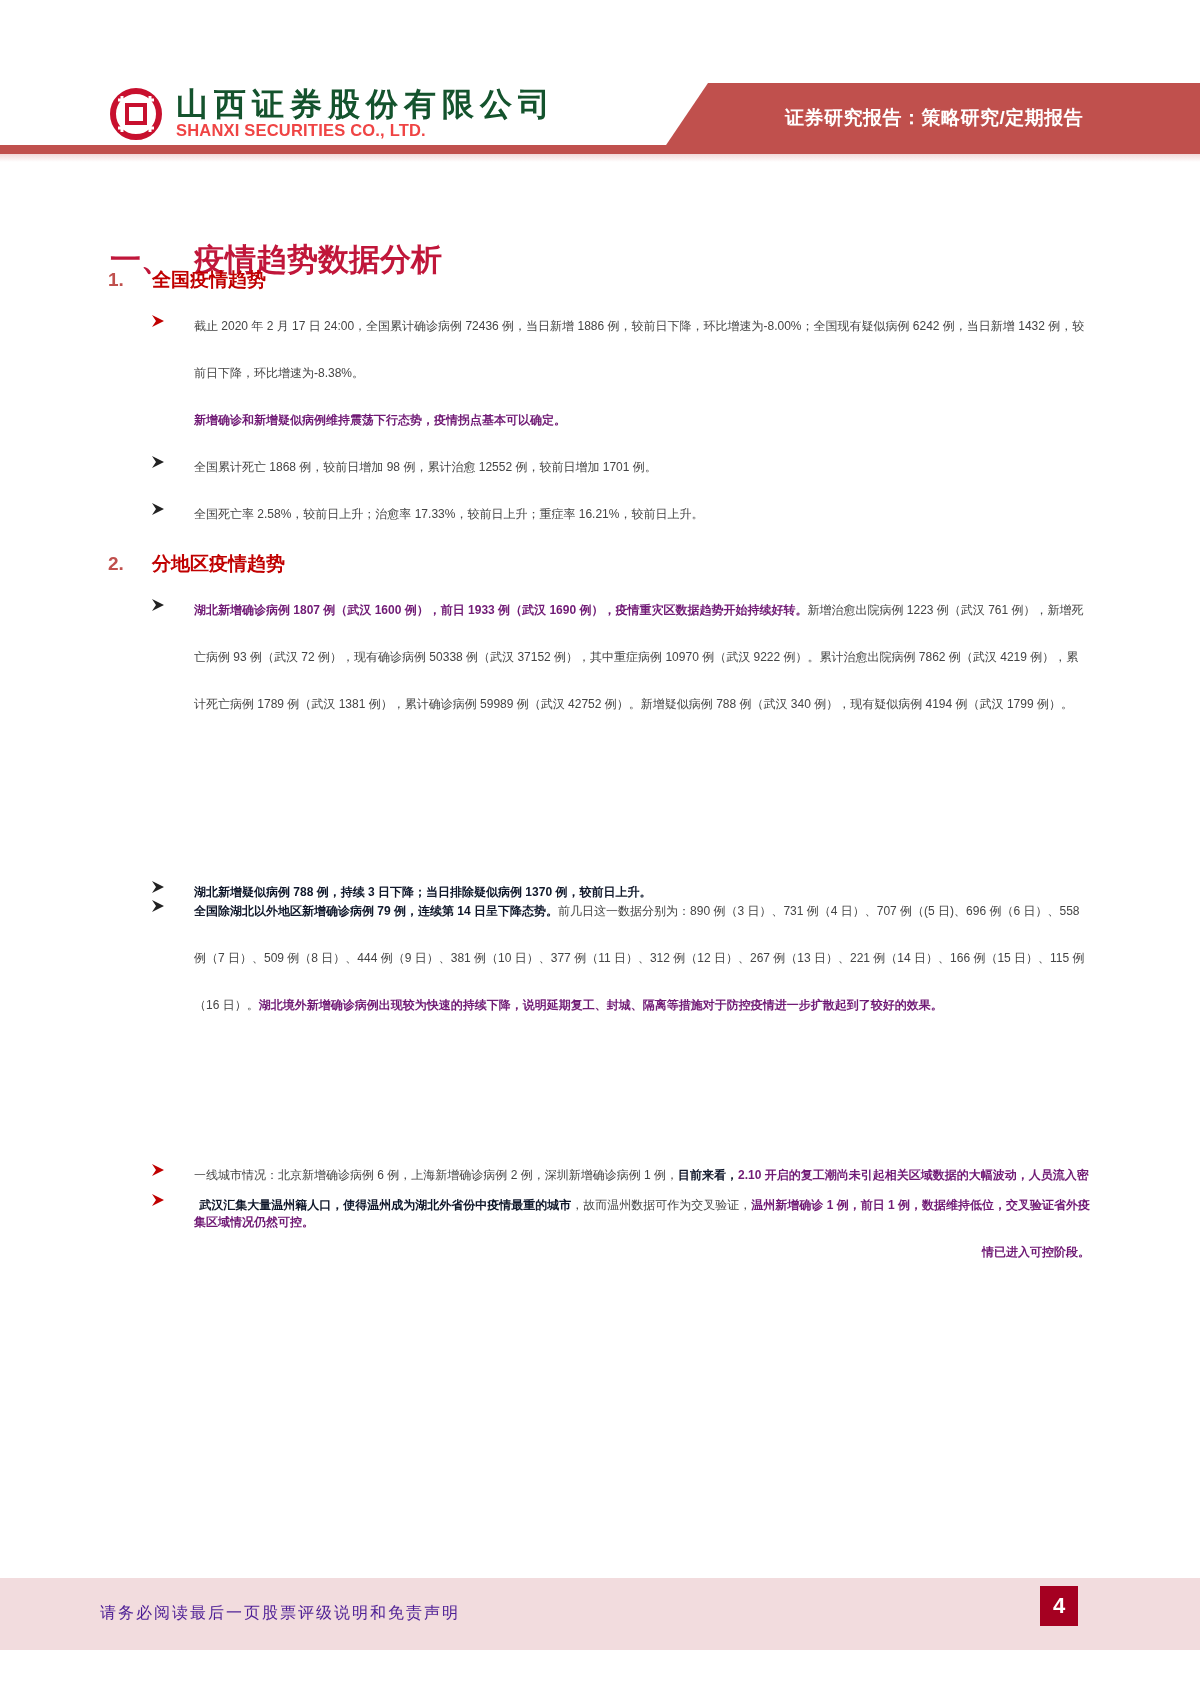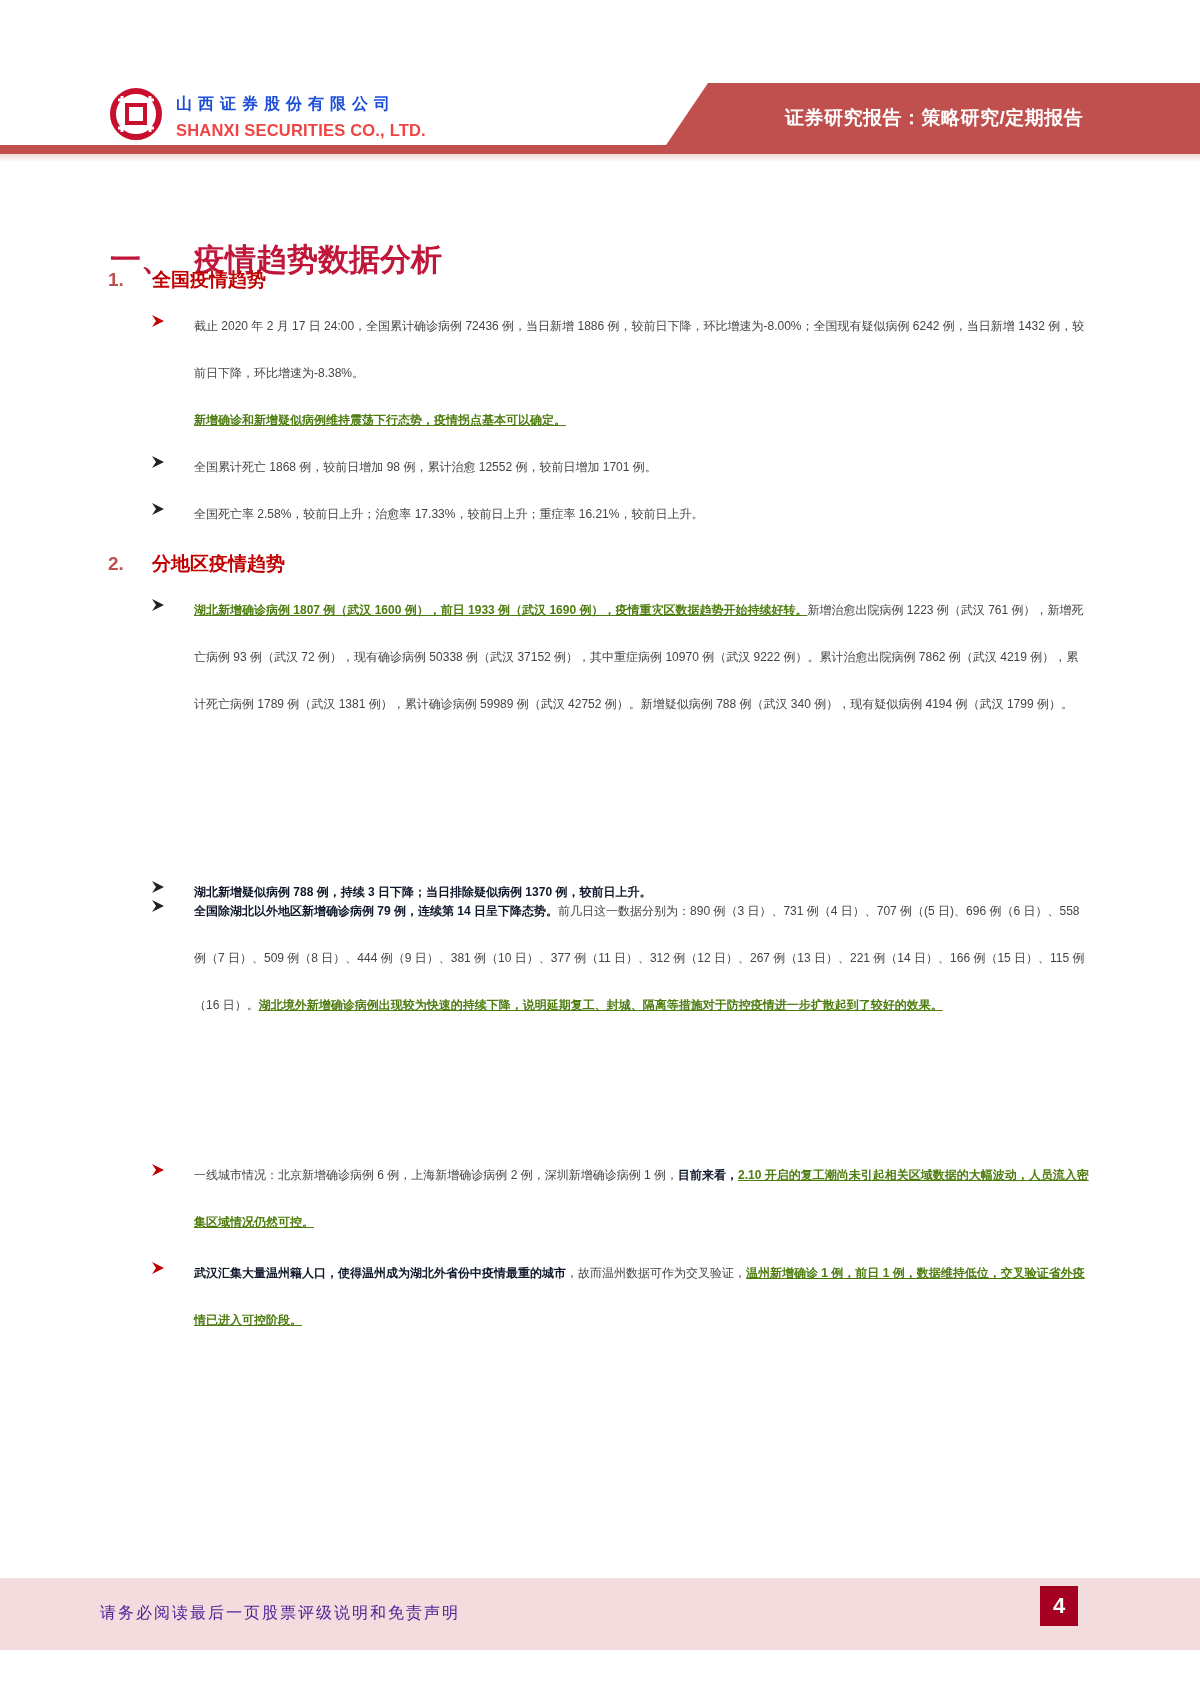--- a/index.html
+++ b/index.html
@@ -2,43 +2,43 @@
 <html><head>
 <meta charset="utf-8">
 <style>
   html, body { margin: 0; padding: 0; background: #ffffff; }
   body { width: 1200px; height: 1698px; position: relative; overflow: hidden;
          font-family: "Liberation Sans", "DejaVu Sans", sans-serif; color: #333333; }
 
   
   .header { position: absolute; left: 0; top: 0; width: 1200px; height: 170px; }
   .logo { position: absolute; left: 110px; top: 88px; width: 52px; height: 52px; }
-  .company-cn { position: absolute; left: 176px; top: 90px; font-size: 16px; font-weight: bold;
-                letter-spacing: 6px; color: #1d4ed8; line-height: 28px; }
+  .company-cn { position: absolute; left: 176px; top: 90px; font-size: 32px; font-weight: bold;
+                letter-spacing: 6px; color: #14532d; line-height: 28px; }
   .company-en { position: absolute; left: 176px; top: 120px; font-size: 16.5px; font-weight: bold;
                 color: #ef4444; line-height: 20px; letter-spacing: 0.2px; }
   .header-band { position: absolute; left: 0; top: 145px; width: 1200px; height: 9px; background: #c0504d; }
   .header-band-shadow { position: absolute; left: 0; top: 154px; width: 1200px; height: 8px;
                         background: linear-gradient(#f2d9d9, #ffffff); }
   .header-tab { position: absolute; left: 660px; top: 83px; width: 540px; height: 71px; background: #c0504d;
                 clip-path: polygon(48px 0, 540px 0, 540px 71px, 0 71px); }
   .header-tab-text { position: absolute; left: 785px; top: 104px; font-size: 19px; font-weight: bold;
                      color: #ffffff; line-height: 28px; letter-spacing: 0.5px; }
 
   
   .h1 { position: absolute; left: 110px; top: 192px; font-size: 31px; font-weight: bold; color: #c0163a;
         line-height: 40px; margin-top: 48px; }
   .h1 .num { display: inline-block; width: 84px; }
   .h2 { position: absolute; left: 108px; font-size: 19px; font-weight: bold; color: #c00000; line-height: 24px; }
   .h2 .num { display: inline-block; width: 44px; font-weight: bold; color: #c0504d; }
 
   .bullet { position: absolute; left: 150px; width: 940px; }
   .bullet .arrow { position: absolute; left: 0; top: 10px; width: 16px; height: 16px; }
   .bullet .text { margin-left: 44px; font-size: 12px; line-height: 47px; color: #333333; }
-  .red { color: #4d7c0f; font-weight: bold; text-decoration: underline; }
+  .red { color: #701a75; font-weight: bold; }
   .blk { color: #0f172a; font-weight: bold; }
   .gray { color: #444444; }
 
   
   .footer { position: absolute; left: 0; top: 1578px; width: 1200px; height: 72px; background: #f2dcde; }
   .footer-text { position: absolute; left: 100px; top: 1598px; font-size: 16px; font-weight: normal;
                  font-family: "DejaVu Serif", serif; color: #4c1d95; letter-spacing: 2px; line-height: 30px; }
   .page-box { position: absolute; left: 1040px; top: 1586px; width: 38px; height: 40px; background: #a50021;
               color: #ffffff; font-size: 22px; font-weight: bold; text-align: center; line-height: 40px; }
 </style>
@@ -126,21 +126,21 @@
 
 <div class="bullet" style="top:1152px;">
   <svg class="arrow" viewBox="0 0 16 16">
       <path d="M2 2 L14 8 L2 14 L6 8 Z" fill="#c00000"></path>
     </svg>
   <div class="text">
     <span class="gray">一线城市情况：北京新增确诊病例 6 例，上海新增确诊病例 2 例，深圳新增确诊病例 1 例，</span><span class="blk">目前来看，</span><span class="red">2.10 开启的复工潮尚未引起相关区域数据的大幅波动，人员流入密集区域情况仍然可控。</span>
   </div>
 </div>
 
-<div class="bullet" style="top:1250px;">
+<div class="bullet" style="top:1182px;text-align:right;">
   <svg class="arrow" viewBox="0 0 16 16">
       <path d="M2 2 L14 8 L2 14 L6 8 Z" fill="#c00000"></path>
     </svg>
   <div class="text">
     <span class="blk">武汉汇集大量温州籍人口，使得温州成为湖北外省份中疫情最重的城市</span><span class="gray">，故而温州数据可作为交叉验证，</span><span class="red">温州新增确诊 1 例，前日 1 例，数据维持低位，交叉验证省外疫情已进入可控阶段。</span>
   </div>
 </div>
 
 <div class="footer"></div>
 <div class="footer-text">请务必阅读最后一页股票评级说明和免责声明</div>

